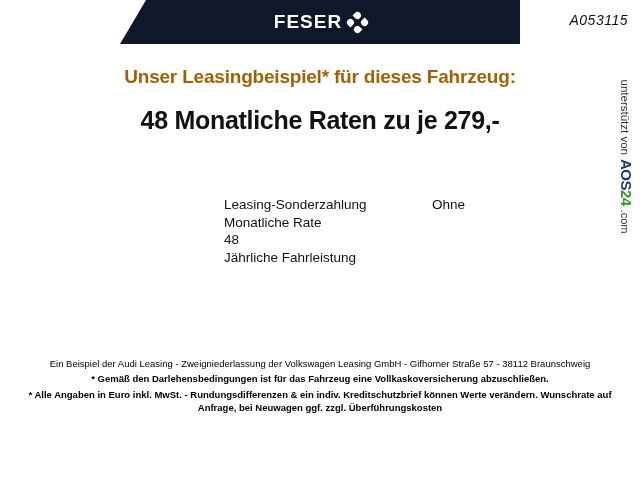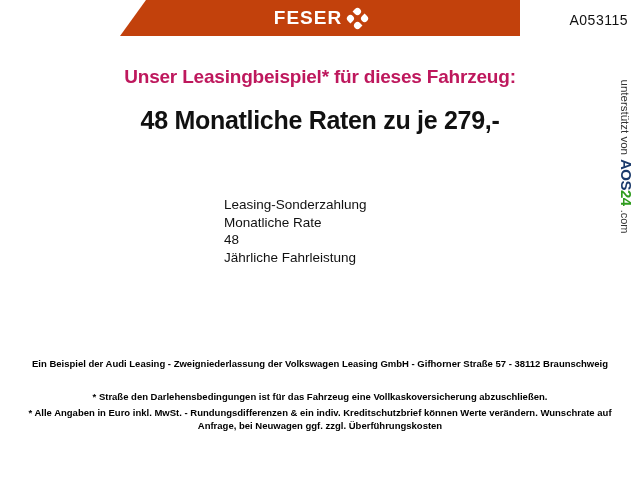--- a/index.html
+++ b/index.html
@@ -20,22 +20,22 @@
   .header {
     position: relative;
     height: 44px;
     width: 100%;
   }
   .brand-bar {
     position: absolute;
     top: 0;
     left: 120px;
     right: 120px;
-    height: 36px;
-    background: #c2410c;
+    height: 44px;
+    background: #0f172a;
     display: flex;
     align-items: center;
     justify-content: center;
     
     clip-path: polygon(26px 0, 100% 0, 100% 100%, 0 100%);
   }
   .brand-text {
     color: #ffffff;
     font-size: 19px;
     font-weight: bold;
@@ -64,31 +64,32 @@
   .clover-icon span:nth-child(3) { bottom: 0; right: 0; transform: rotate(180deg); }
   .clover-icon span:nth-child(4) { bottom: 0; left: 0; transform: rotate(270deg); }
 
   .ref-code {
     position: absolute;
     right: 12px;
     top: 12px;
     font-size: 14px;
     color: #111111;
     letter-spacing: 0.5px;
+    font-style: italic;
   }
 
   
   .titles {
     text-align: center;
     margin-top: 22px;
   }
   .title-line-1 {
     font-size: 19px;
     font-weight: bold;
-    color: #be185d;
+    color: #a16207;
     letter-spacing: -0.2px;
     text-align: center;
   }
   .title-line-2 {
     font-size: 25px;
     font-weight: bold;
     color: #111111;
     margin-top: 18px;
     letter-spacing: -0.3px;
   }
@@ -154,22 +155,22 @@
     right: 0;
     top: 358px;
     text-align: center;
     font-size: 9.5px;
     line-height: 12.5px;
     color: #000000;
     padding: 0 18px;
     box-sizing: border-box;
   }
   .legal-lead {
-    font-weight: bold;
-    margin-bottom: 20px;
+    font-weight: normal;
+    margin-bottom: 2px;
   }
   .legal-note {
     font-weight: bold;
     margin-bottom: 4px;
   }
 </style>
 </head>
 <body>
 
 <div class="header">
@@ -188,20 +189,21 @@
 </div>
 
 <div class="titles">
   <div class="title-line-1">Unser Leasingbeispiel* für dieses Fahrzeug:</div>
   <div class="title-line-2">48 Monatliche Raten zu je 279,-</div>
 </div>
 
 <div class="details">
   <div class="detail-row">
     <div class="detail-label">Leasing-Sonderzahlung</div>
+    <div class="detail-value">Ohne</div>
   </div>
   <div class="detail-row">
     <div class="detail-label">Monatliche Rate</div>
   </div>
   <div class="detail-row">
     <div class="detail-value">48</div>
   </div>
   <div class="detail-row">
     <div class="detail-label">Jährliche Fahrleistung</div>
   </div>
@@ -210,15 +212,15 @@
 <div class="side-note">
   <div class="side-note-inner">
     <span>unterstützt von</span>
     <span class="aos-logo"><span>AOS</span><span class="accent">24</span></span>
     <span class="aos-dom">.com</span>
   </div>
 </div>
 
 <div class="legal">
   <div class="legal-lead">Ein Beispiel der Audi Leasing - Zweigniederlassung der Volkswagen Leasing GmbH - Gifhorner Straße 57 - 38112 Braunschweig</div>
-  <div class="legal-note">* Straße den Darlehensbedingungen ist für das Fahrzeug eine Vollkaskoversicherung abzuschließen.</div>
+  <div class="legal-note">* Gemäß den Darlehensbedingungen ist für das Fahrzeug eine Vollkaskoversicherung abzuschließen.</div>
   <div class="legal-note">* Alle Angaben in Euro inkl. MwSt. - Rundungsdifferenzen &amp; ein indiv. Kreditschutzbrief können Werte verändern. Wunschrate auf Anfrage, bei Neuwagen ggf. zzgl. Überführungskosten</div>
 </div>
 
 </body></html>

